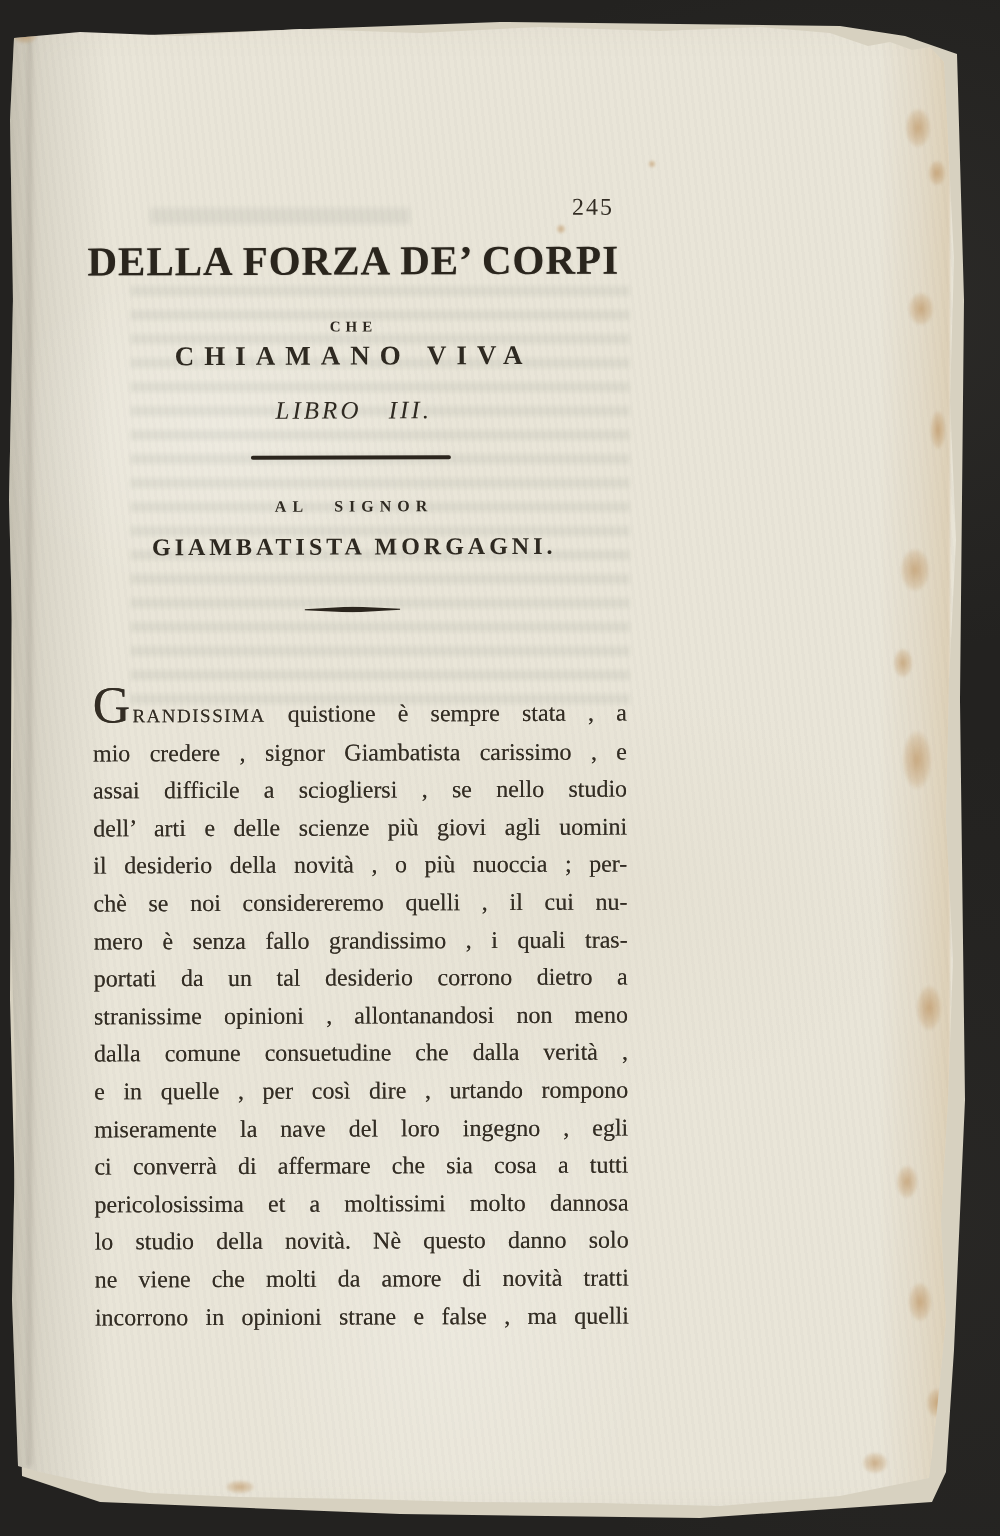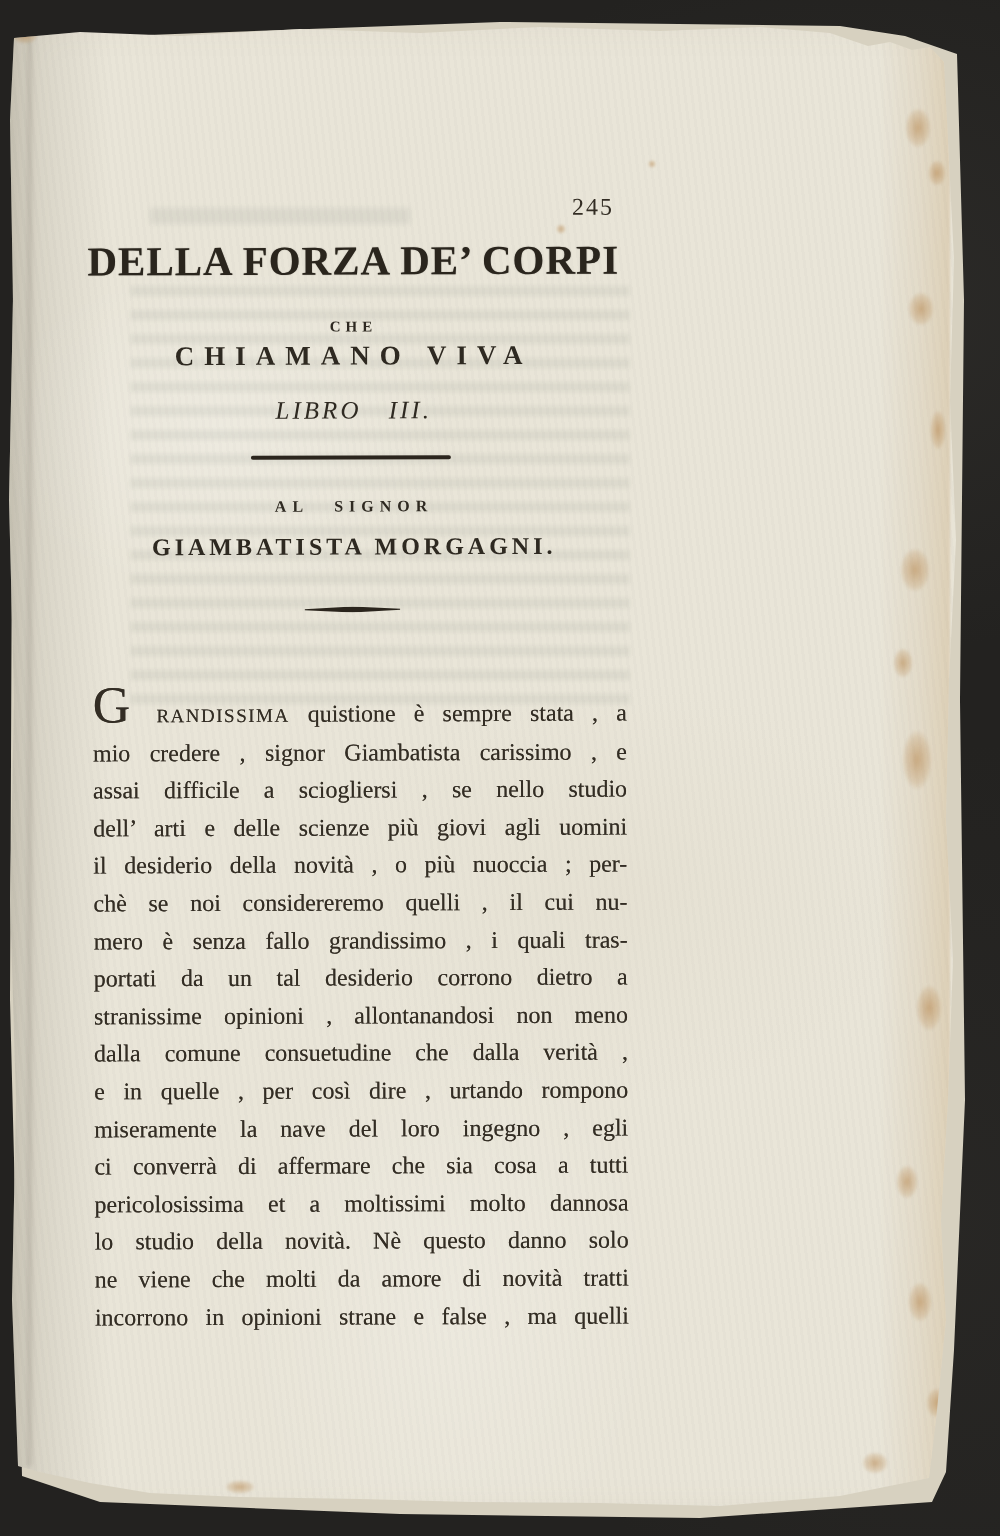--- a/index.html
+++ b/index.html
@@ -90,21 +90,21 @@
   .morgagni{top:533px;font-size:24px;font-weight:bold;letter-spacing:4px;}
   .rule2{position:absolute;left:305px;top:606px;width:96px;height:6px;background:#2b251d;
     clip-path:polygon(0 42%,50% 0,100% 42%,100% 58%,50% 100%,0 58%);}
   .body-text{
     position:absolute;left:93px;top:685px;width:534px;
     font-size:24px;line-height:37.6px;color:#332d24;
     text-shadow:0 0 0.5px rgba(51,45,36,0.75);
   }
   .body-line{text-align:justify;text-align-last:justify;}
   .drop-cap{font-size:52px;line-height:37.6px;letter-spacing:2px;}
-  .small-caps{font-size:19px;letter-spacing:1.5px;margin-left:24px;}
+  .small-caps{font-size:19px;letter-spacing:1.5px;}
 </style>
 </head>
 <body>
 
 <div class="scene">
   <div class="backdrop"></div>
   <div class="page-under"></div>
 
   <div class="page">
     <div class="paper-texture"></div>

